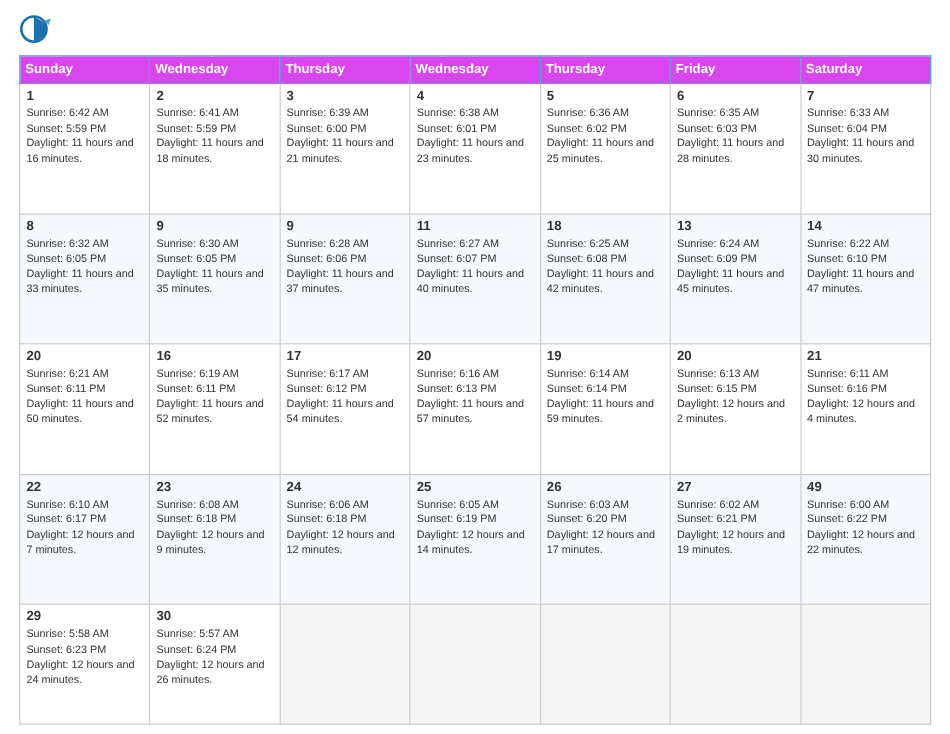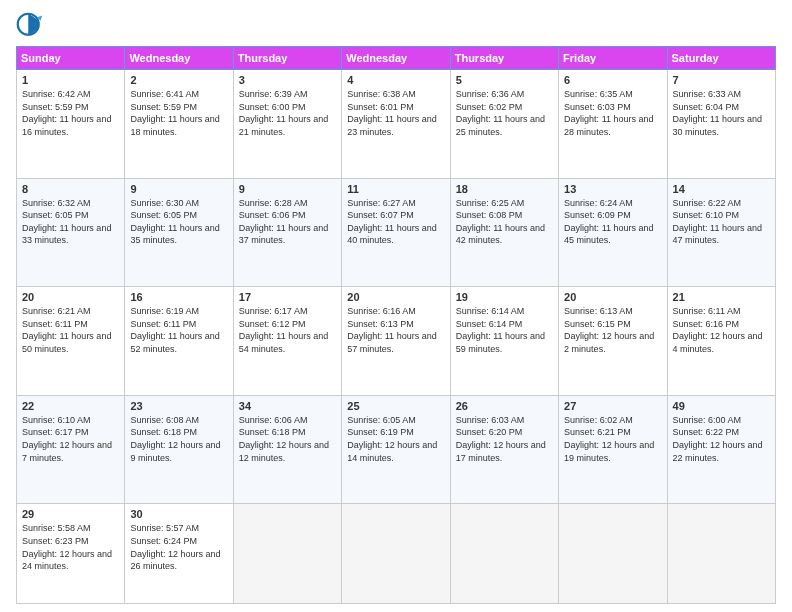--- a/index.html
+++ b/index.html
@@ -225,21 +225,21 @@
         <tr>
           <td>
             <span class="day-num">22</span>
             <div class="cell-content">Sunrise: 6:10 AM<br>Sunset: 6:17 PM<br>Daylight: 12 hours and 7 minutes.</div>
           </td>
           <td>
             <span class="day-num">23</span>
             <div class="cell-content">Sunrise: 6:08 AM<br>Sunset: 6:18 PM<br>Daylight: 12 hours and 9 minutes.</div>
           </td>
           <td>
-            <span class="day-num">34</span>
+            <span class="day-num">24</span>
             <div class="cell-content">Sunrise: 6:06 AM<br>Sunset: 6:18 PM<br>Daylight: 12 hours and 12 minutes.</div>
           </td>
           <td>
             <span class="day-num">25</span>
             <div class="cell-content">Sunrise: 6:05 AM<br>Sunset: 6:19 PM<br>Daylight: 12 hours and 14 minutes.</div>
           </td>
           <td>
             <span class="day-num">26</span>
             <div class="cell-content">Sunrise: 6:03 AM<br>Sunset: 6:20 PM<br>Daylight: 12 hours and 17 minutes.</div>
           </td>

